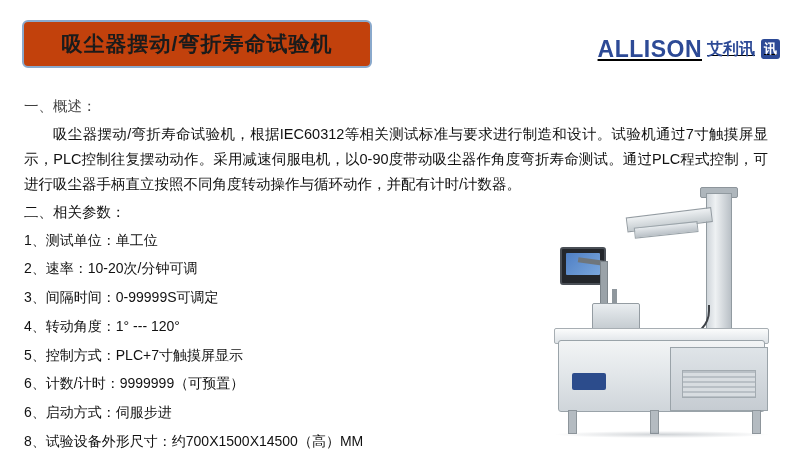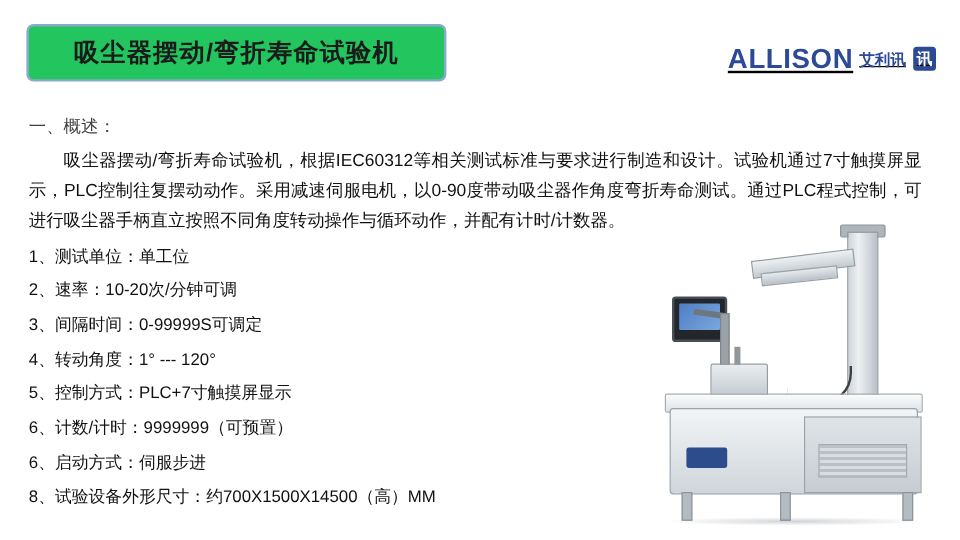--- a/index.html
+++ b/index.html
@@ -20,21 +20,21 @@
     height: 450px;
     box-sizing: border-box;
   }
   
   .title-box {
     position: absolute;
     left: 22px;
     top: 20px;
     width: 350px;
     height: 48px;
-    background: #22c55e;
+    background: #c2410c;
     border: 2px solid #8aa9cc;
     border-radius: 6px;
     display: flex;
     align-items: center;
     justify-content: center;
     box-sizing: border-box;
   }
   .title-text {
     font-size: 21px;
     font-weight: bold;
@@ -52,21 +52,21 @@
     text-decoration: underline;
   }
   .brand-name {
     font-size: 23px;
     font-weight: bold;
     color: #2d4a96;
     letter-spacing: 0.5px;
     font-family: "Liberation Sans", "DejaVu Sans", sans-serif;
   }
   .brand-cn {
-    font-size: 13px;
+    font-size: 16px;
     font-weight: bold;
     color: #2d4a96;
   }
   .brand-badge {
     display: inline-block;
     background: #2d4a96;
     color: #ffffff;
     font-size: 13px;
     font-weight: bold;
     line-height: 1;
@@ -310,20 +310,21 @@
 
   <div class="brand">
     <span class="brand-name">ALLISON</span>
     <span class="brand-cn">艾利讯</span>
     <span class="brand-badge">讯</span>
   </div>
 
   <div class="content">
     <p class="section-head">一、概述：</p>
     <p class="overview-para">吸尘器摆动/弯折寿命试验机，根据IEC60312等相关测试标准与要求进行制造和设计。试验机通过7寸触摸屏显示，PLC控制往复摆动动作。采用减速伺服电机，以0-90度带动吸尘器作角度弯折寿命测试。通过PLC程式控制，可进行吸尘器手柄直立按照不同角度转动操作与循环动作，并配有计时/计数器。</p>
+    <p class="section-head-2">二、相关参数：</p>
     <ul class="param-list">
       <li class="param-item">1、测试单位：单工位</li>
       <li class="param-item">2、速率：10-20次/分钟可调</li>
       <li class="param-item">3、间隔时间：0-99999S可调定</li>
       <li class="param-item">4、转动角度：1°  ---  120°</li>
       <li class="param-item">5、控制方式：PLC+7寸触摸屏显示</li>
       <li class="param-item">6、计数/计时：9999999（可预置）</li>
       <li class="param-item">6、启动方式：伺服步进</li>
       <li class="param-item">8、试验设备外形尺寸：约700X1500X14500（高）MM</li>
 

